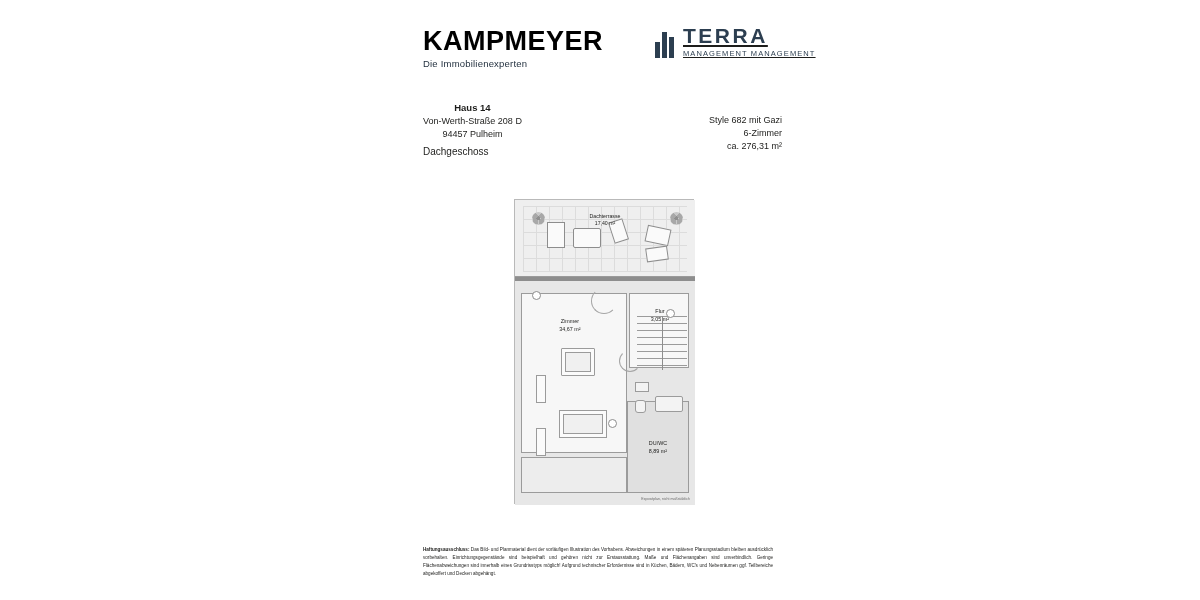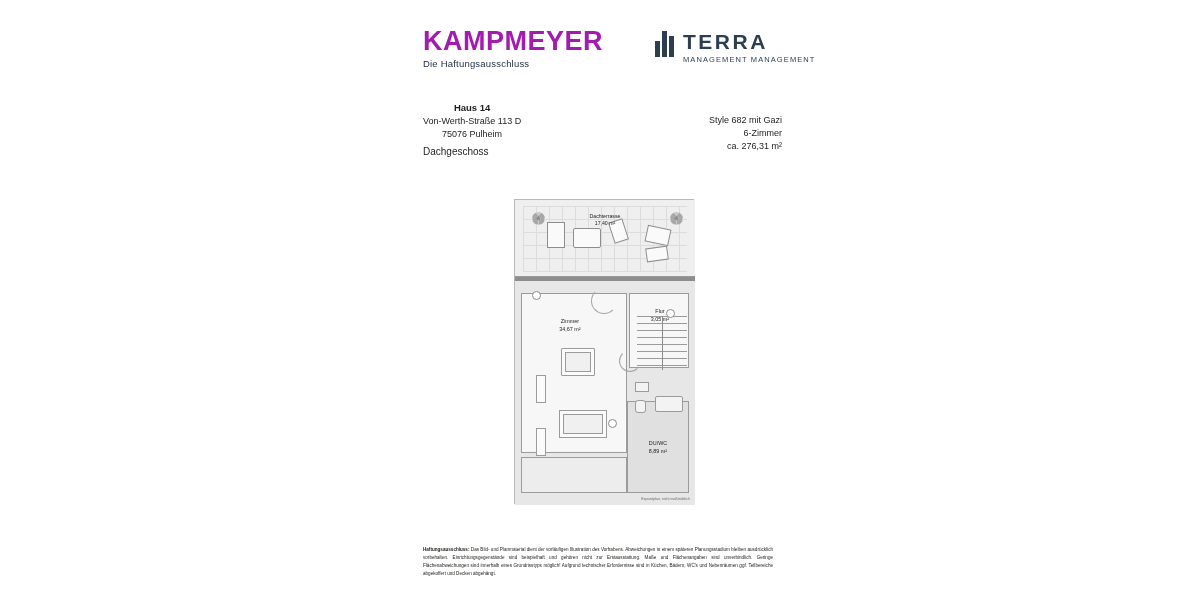--- a/index.html
+++ b/index.html
@@ -21,37 +21,38 @@
     position: absolute;
     left: 423px;
     top: 28px;
     width: 240px;
   }
   .logo-kampmeyer .k-word {
     font-family: "Liberation Sans", sans-serif;
     font-weight: bold;
     font-size: 27px;
     letter-spacing: 0.5px;
-    color: #a21caf;
+    color: #000000;
     line-height: 1;
     white-space: nowrap;
   }
   .logo-kampmeyer .k-sub {
     font-size: 9.5px;
     color: #1d2b3a;
     letter-spacing: 0.2px;
     margin-top: 3px;
   }
 
   .logo-terra {
     position: absolute;
     left: 655px;
-    top: 31px;
+    top: 25px;
     display: flex;
-    align-items: flex-start;
+    align-items: flex-end;
+    text-decoration: underline;
   }
   .logo-terra .bars {
     display: flex;
     align-items: flex-end;
     height: 26px;
     margin-right: 7px;
   }
   .logo-terra .bars span {
     display: block;
     width: 5px;
@@ -318,39 +319,39 @@
     color: #1d1d1b;
     text-align: justify;
   }
   .disclaimer b { font-weight: bold; }
 </style>
 </head>
 <body>
 
 <div class="logo-kampmeyer">
   <div class="k-word">KAMPMEYER</div>
-  <div class="k-sub">Die Haftungsausschluss</div>
+  <div class="k-sub">Die Immobilienexperten</div>
 </div>
 
 <div class="logo-terra">
   <div class="bars">
       <span></span>
       <span></span>
       <span></span>
     </div>
   <div>
     <div class="t-word">TERRA</div>
     <div class="t-sub">MANAGEMENT MANAGEMENT</div>
   </div>
 </div>
 
 <div class="addr-block">
   <div class="house">Haus 14</div>
-  <div>Von-Werth-Straße 113 D</div>
-  <div>75076 Pulheim</div>
+  <div>Von-Werth-Straße 208 D</div>
+  <div>94457 Pulheim</div>
 </div>
 <div class="floor-label">Dachgeschoss</div>
 
 <div class="style-block">
   <div>Style 682 mit Gazi</div>
   <div>6-Zimmer</div>
   <div>ca. 276,31 m²</div>
 </div>
 
 <div class="plan">

